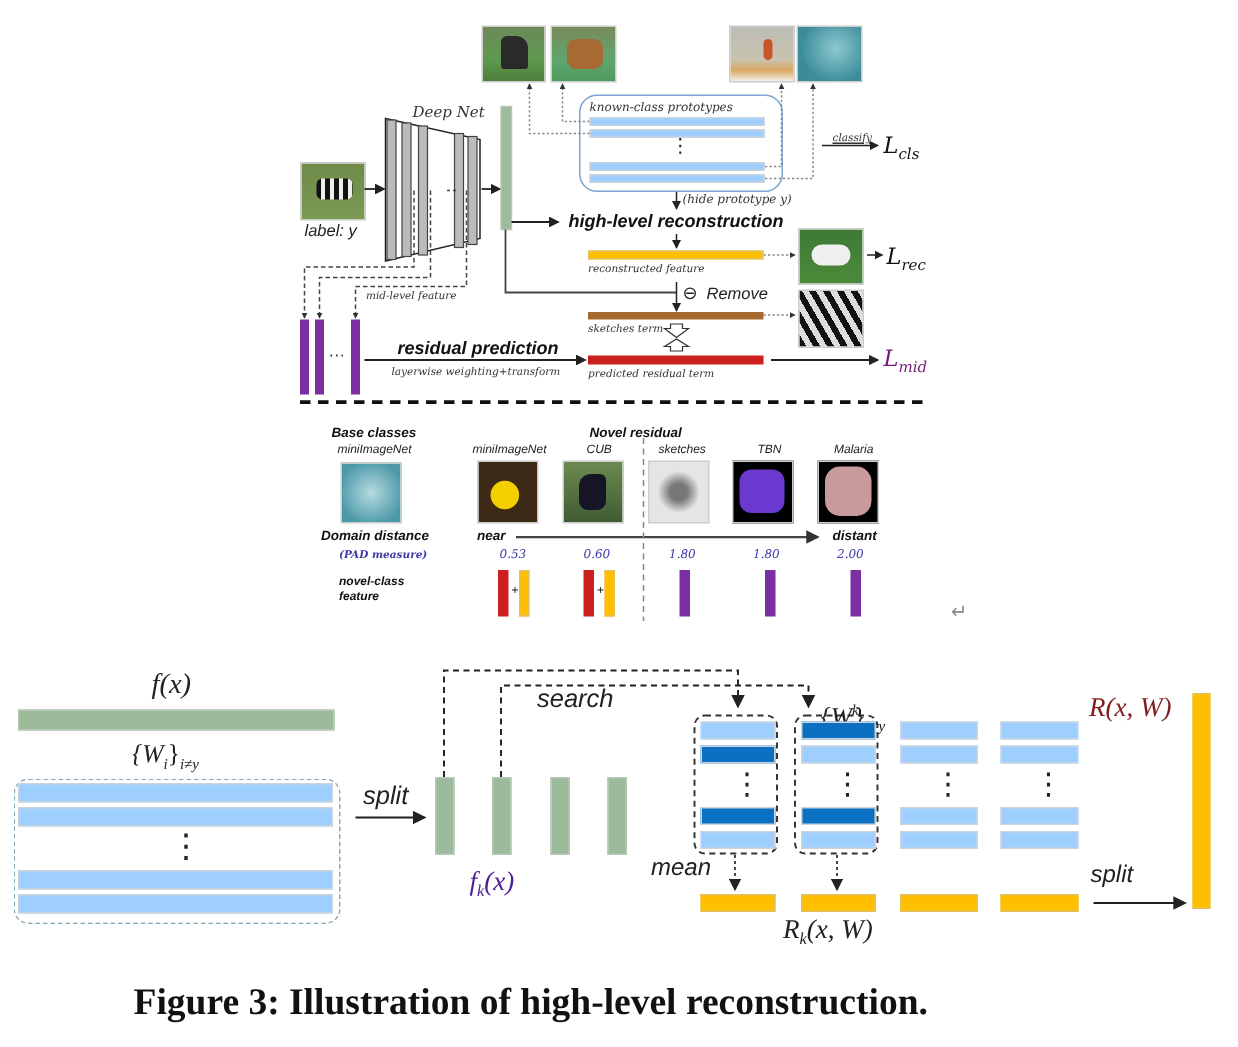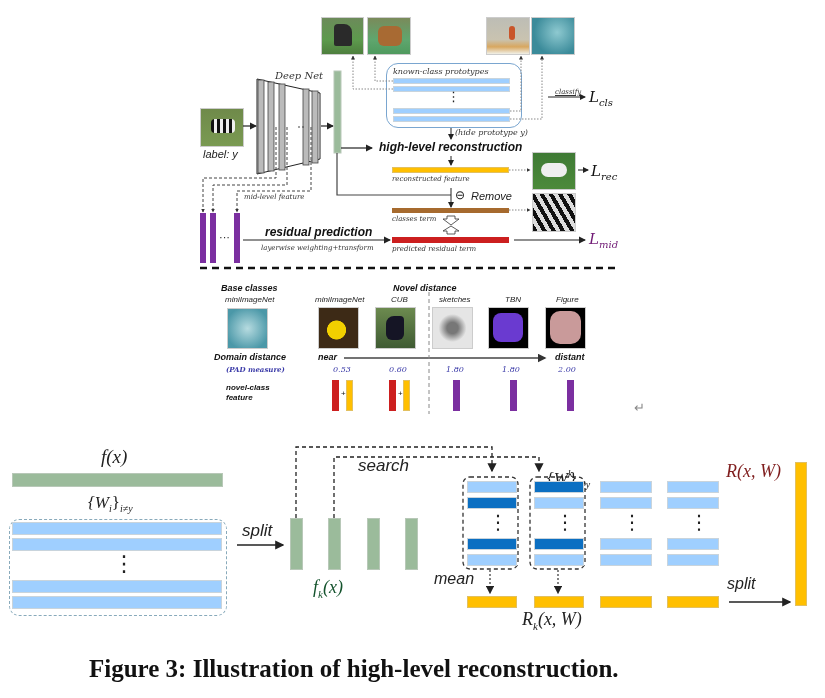--- a/index.html
+++ b/index.html
@@ -122,48 +122,48 @@
       <div style="position:absolute;left:8px;top:10px;width:26px;height:14px;background:#efefef;border-radius:8px;"></div>
     </div>
   <div class="abs serif it" style="left:591px;top:162px;font-size:15px;color:#111;"><span>L</span><sub style="font-size:10px;">rec</sub></div>
 
   <div class="abs" style="left:455px;top:188px;font-size:12px;color:#222;">⊖</div>
   <div class="abs it" style="left:471px;top:190px;font-size:11px;color:#222;">Remove</div>
 
   <div class="abs serif it" style="left:244px;top:193px;font-size:7px;color:#333;">mid-level feature</div>
 
   <div class="bar brown" style="left:392px;top:208px;width:117px;height:5px;"></div>
-  <div class="abs serif it" style="left:392px;top:215px;font-size:7px;color:#333;">classes term</div>
+  <div class="abs serif it" style="left:392px;top:215px;font-size:7px;color:#333;">sketches term</div>
   <div class="img" style="left:532px;top:193px;width:42px;height:37px;background:repeating-linear-gradient(60deg,#111 0 4px,#ddd 4px 8px);"></div>
 
   <div class="bar purple" style="left:200px;top:213px;width:6px;height:50px;"></div>
   <div class="bar purple" style="left:210px;top:213px;width:6px;height:50px;"></div>
   <div class="abs" style="left:219px;top:231px;font-size:11px;color:#222;">···</div>
   <div class="bar purple" style="left:234px;top:213px;width:6px;height:50px;"></div>
 
   <div class="abs it b" style="left:265px;top:225px;font-size:12px;color:#111;">residual prediction</div>
   <div class="abs serif it" style="left:261px;top:244px;font-size:7px;color:#333;">layerwise weighting+transform</div>
 
   <div class="bar red" style="left:392px;top:237px;width:117px;height:6px;"></div>
   <div class="abs serif it" style="left:392px;top:245px;font-size:7px;color:#333;">predicted residual term</div>
   <div class="abs serif it" style="left:589px;top:230px;font-size:15px;color:#701a75;"><span>L</span><sub style="font-size:10px;">mid</sub></div>
 </div>
 
 <div>
   <div class="abs b it" style="left:221px;top:283px;font-size:9px;color:#111;">Base classes</div>
   <div class="abs it" style="left:225px;top:295px;font-size:8px;color:#222;">miniImageNet</div>
   <div class="img" style="left:227px;top:308px;width:39px;height:39px;background:radial-gradient(circle at 50% 50%,#b6dbe0,#4b98a8 80%);"></div>
 
-  <div class="abs b it" style="left:393px;top:283px;font-size:9px;color:#111;">Novel distance</div>
+  <div class="abs b it" style="left:393px;top:283px;font-size:9px;color:#111;">Novel residual</div>
 
   <div class="abs it" style="left:315px;top:295px;font-size:8px;color:#222;">miniImageNet</div>
   <div class="abs it" style="left:391px;top:295px;font-size:8px;color:#222;">CUB</div>
   <div class="abs it" style="left:439px;top:295px;font-size:8px;color:#222;">sketches</div>
   <div class="abs it" style="left:505px;top:295px;font-size:8px;color:#222;">TBN</div>
-  <div class="abs it" style="left:556px;top:295px;font-size:8px;color:#222;">Figure</div>
+  <div class="abs it" style="left:556px;top:295px;font-size:8px;color:#222;">Malaria</div>
 
   <div class="img" style="left:318px;top:307px;width:39px;height:40px;background:radial-gradient(circle at 45% 55%,#f2d000 0 30%,#3d2a16 32% 100%);"></div>
   <div class="img" style="left:375px;top:307px;width:39px;height:40px;background:linear-gradient(180deg,#6c8a4f 0%,#3f5b33 100%);">
       <div style="position:absolute;left:10px;top:8px;width:18px;height:24px;background:#151525;border-radius:8px 4px 6px 6px;"></div>
     </div>
   <div class="img" style="left:432px;top:307px;width:39px;height:40px;background:radial-gradient(circle,#777 0 20%,#e5e5e5 50%);"></div>
   <div class="img" style="left:488px;top:307px;width:39px;height:40px;background:#000;">
       <div style="position:absolute;left:4px;top:5px;width:30px;height:29px;background:#6a3ad0;border-radius:8px;"></div>
     </div>
   <div class="img" style="left:545px;top:307px;width:39px;height:40px;background:#000;">
@@ -226,21 +226,21 @@
   <div class="bar blue" style="left:12px;top:580px;width:210px;height:13px;"></div>
   <div class="bar blue" style="left:12px;top:596px;width:210px;height:13px;"></div>
 
   <div class="abs it" style="left:242px;top:521px;font-size:17px;color:#222;">split</div>
 
   <div class="bar green" style="left:290px;top:518px;width:13px;height:52px;"></div>
   <div class="bar green" style="left:328px;top:518px;width:13px;height:52px;"></div>
   <div class="bar green" style="left:367px;top:518px;width:13px;height:52px;"></div>
   <div class="bar green" style="left:405px;top:518px;width:13px;height:52px;"></div>
 
-  <div class="abs lserif it" style="left:313px;top:577px;font-size:18px;color:#14532d;">
+  <div class="abs lserif it" style="left:313px;top:577px;font-size:18px;color:#4c1d95;">
     <span>f</span><sub style="font-size:11px;">k</sub><span>(x)</span>
   </div>
 
   <div class="abs it" style="left:358px;top:456px;font-size:17px;color:#222;">search</div>
 
   <svg width="825" height="698">
     <defs>
         <marker id="ah3" markerWidth="7" markerHeight="7" refX="6" refY="3.5" orient="auto">
           <path d="M0,0 L7,3.5 L0,7 z" fill="#222"></path>
         </marker>

